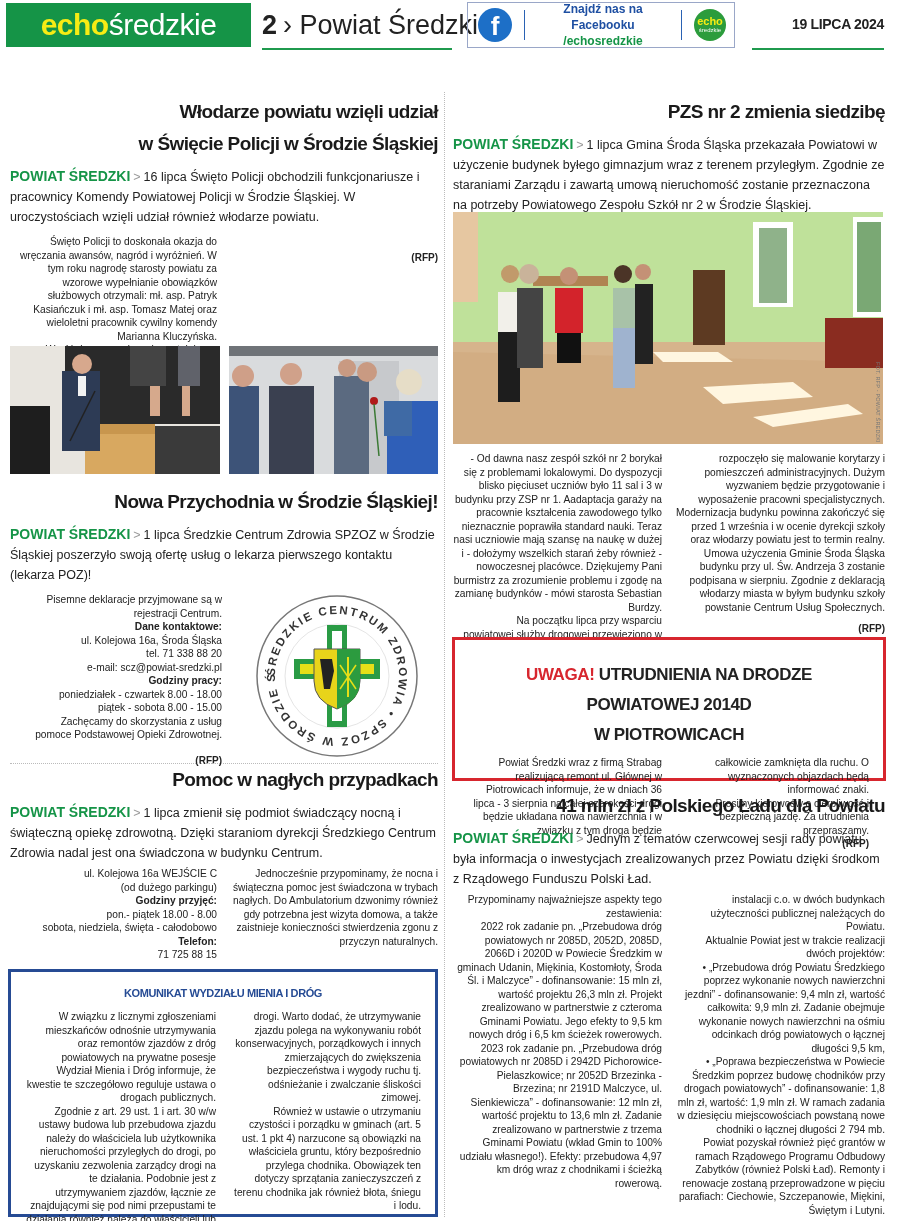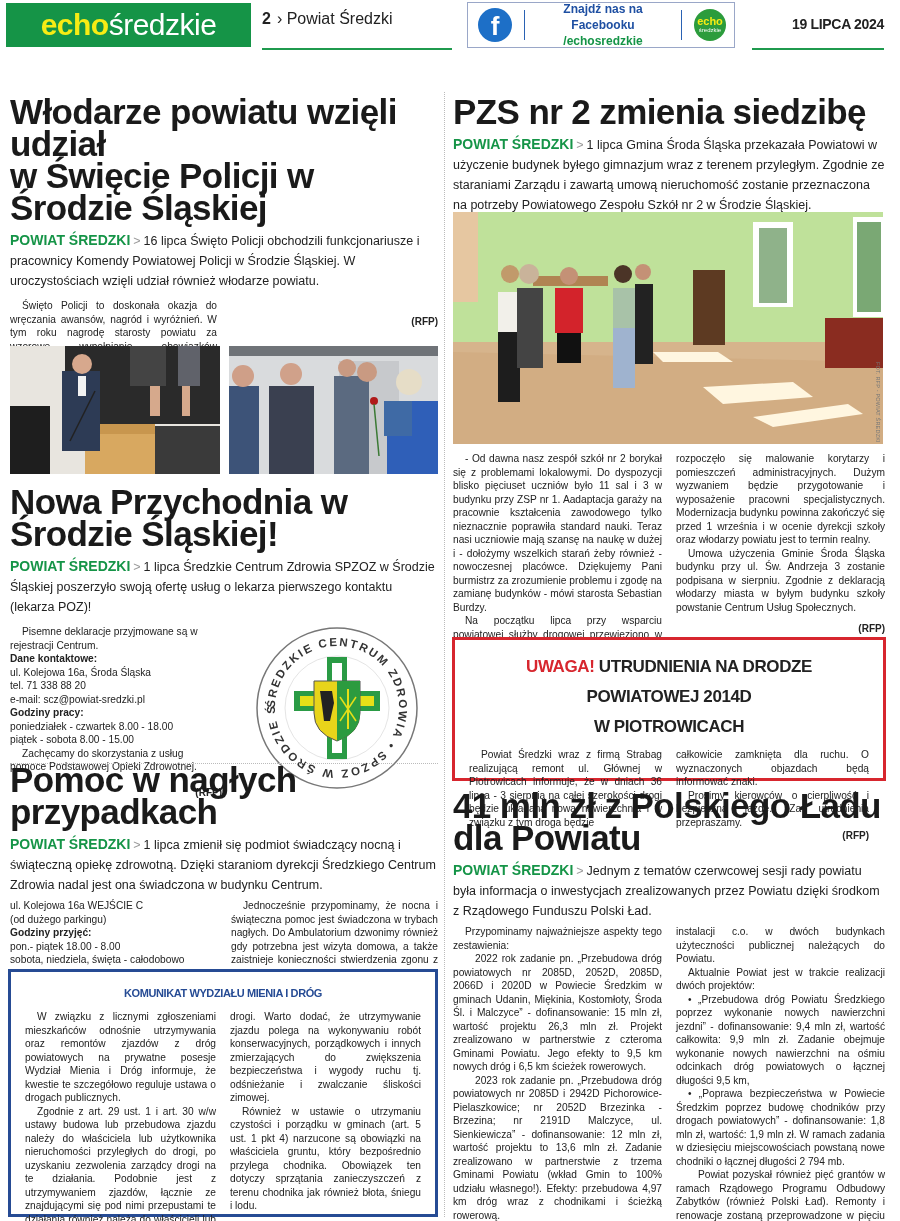--- a/index.html
+++ b/index.html
@@ -5,48 +5,48 @@
   * { box-sizing: border-box; margin: 0; padding: 0; }
   html, body { width: 900px; height: 1221px; background: #ffffff; overflow: hidden; }
   body { font-family: "Liberation Sans", "DejaVu Sans", sans-serif; color: #222; position: relative; }
 
   
   .masthead { position: absolute; top: 0; left: 0; width: 900px; height: 56px; }
   .logo { position: absolute; left: 6px; top: 3px; width: 245px; height: 44px; background: #159447;
           display: flex; align-items: center; justify-content: center; font-size: 30px; letter-spacing: -0.5px; }
   .logo .echo { color: #f7ec14; font-weight: bold; }
   .logo .sredzkie { color: #ffffff; font-weight: normal; }
-  .section-title { position: absolute; left: 262px; top: 10px; font-size: 16px; color: #222; }
+  .section-title { position: absolute; left: 262px; top: 10px; font-size: 27px; color: #222; }
   .section-title b { font-weight: bold; margin-right: 6px; }
   .section-line { position: absolute; left: 153px; top: 48px; width: 110px; height: 2px; background: #1f9a4e; }
   .section-line.l1 { left: 262px; width: 190px; }
   .fb-box { position: absolute; left: 467px; top: 2px; width: 268px; height: 46px; border: 1px solid #9aa7c8;
             display: flex; align-items: center; }
   .fb-icon { width: 34px; height: 34px; border-radius: 50%; background: #1d6fc7; color: #fff; font-weight: bold;
              font-size: 26px; display: flex; align-items: flex-end; justify-content: center; margin-left: 10px; overflow: hidden; line-height: 32px; }
   .fb-sep { width: 1px; height: 30px; background: #2a62b3; margin: 0 12px; }
   .fb-text { text-align: center; font-weight: bold; font-size: 12px; line-height: 16px; flex: 1; }
   .fb-text .t1 { color: #1e4fa2; }
   .fb-text .t2 { color: #159447; }
   .echo-badge { width: 32px; height: 32px; border-radius: 50%; background: #2c9c3c; display: flex; flex-direction: column;
                 align-items: center; justify-content: center; margin-right: 8px; }
   .echo-badge .e1 { color: #f7ec14; font-size: 11px; font-weight: bold; line-height: 11px; }
   .echo-badge .e2 { color: #fff; font-size: 6px; line-height: 7px; }
   .date { position: absolute; right: 16px; top: 16px; font-size: 14px; font-weight: bold; color: #222; letter-spacing: -0.3px; }
   .date-line { position: absolute; left: 752px; top: 48px; width: 132px; height: 2px; background: #1f9a4e; }
 
   
   .article { position: absolute; }
-  .headline { font-family: "Liberation Sans", sans-serif; font-weight: bold; color: #1a1a1a; font-size: 35px; line-height: 32px; letter-spacing: -0.6px; }
+  .headline { font-family: "Liberation Sans", sans-serif; font-weight: bold; color: #1a1a1a; font-size: 19px; line-height: 32px; letter-spacing: -0.6px; text-align: right; }
   .lead { font-size: 12.5px; line-height: 20px; color: #222; margin-top: 6px; }
   .lead .kicker { color: #159447; font-weight: bold; font-size: 14px; }
   .lead .arrow { color: #999; margin: 0 3px; }
   .cols { display: flex; gap: 14px; margin-top: 8px; }
   .col { flex: 1; font-size: 10.2px; line-height: 13.5px; text-align: justify; color: #222; }
-  .col p { text-indent: 12px; }
+  .col p { text-indent: 12px; text-align: right; }
   .col p.noind { text-indent: 0; }
   .col b { font-weight: bold; }
   .rfp { text-align: right; font-weight: bold; font-size: 10px; margin-top: 10px; }
   .vsep { position: absolute; left: 444px; width: 0; border-left: 1px dotted #bbb; }
 
   
   .photo { position: absolute; overflow: hidden; }
   .photo-credit { position: absolute; font-size: 5.5px; color: #777; writing-mode: vertical-rl; transform: rotate(180deg); letter-spacing: 0.2px; }
 
   
@@ -277,21 +277,21 @@
       <p>Na początku lipca przy wsparciu powiatowej służby drogowej przewieziono w nowe miejsce niezbędne sprzęty oraz pomoce naukowe. Już</p>
     </div>
     <div class="col">
       <p class="noind">rozpoczęło się malowanie korytarzy i pomieszczeń administracyjnych. Dużym wyzwaniem będzie przygotowanie i wyposażenie pracowni specjalistycznych. Modernizacja budynku powinna zakończyć się przed 1 września i w ocenie dyrekcji szkoły oraz włodarzy powiatu jest to termin realny.</p>
       <p>Umowa użyczenia Gminie Środa Śląska budynku przy ul. Św. Andrzeja 3 zostanie podpisana w sierpniu. Zgodnie z deklaracją włodarzy miasta w byłym budynku szkoły powstanie Centrum Usług Społecznych.</p>
       <div class="rfp" style="margin-top:8px">(RFP)</div>
     </div>
   </div>
 </div>
 
-<div class="box-red" style="left:452px; top:637px; width:434px; height:144px; padding:12px 14px;">
+<div class="box-red" style="left:452px; top:637px; width:434px; height:144px; padding:20px 14px;">
   <div class="box-title">
     <span class="warn">UWAGA!</span>
     <span>UTRUDNIENIA NA DRODZE POWIATOWEJ 2014D</span><br>
     <span>W PIOTROWICACH</span>
   </div>
   <div class="cols" style="margin-top:6px">
     <div class="col">
       <p>Powiat Średzki wraz z firmą Strabag realizującą remont ul. Głównej w Piotrowicach informuje, że w dniach 36 lipca - 3 sierpnia na całej szerokości drogi będzie układana nowa nawierzchnia i w związku z tym droga będzie</p>
     </div>
     <div class="col">

